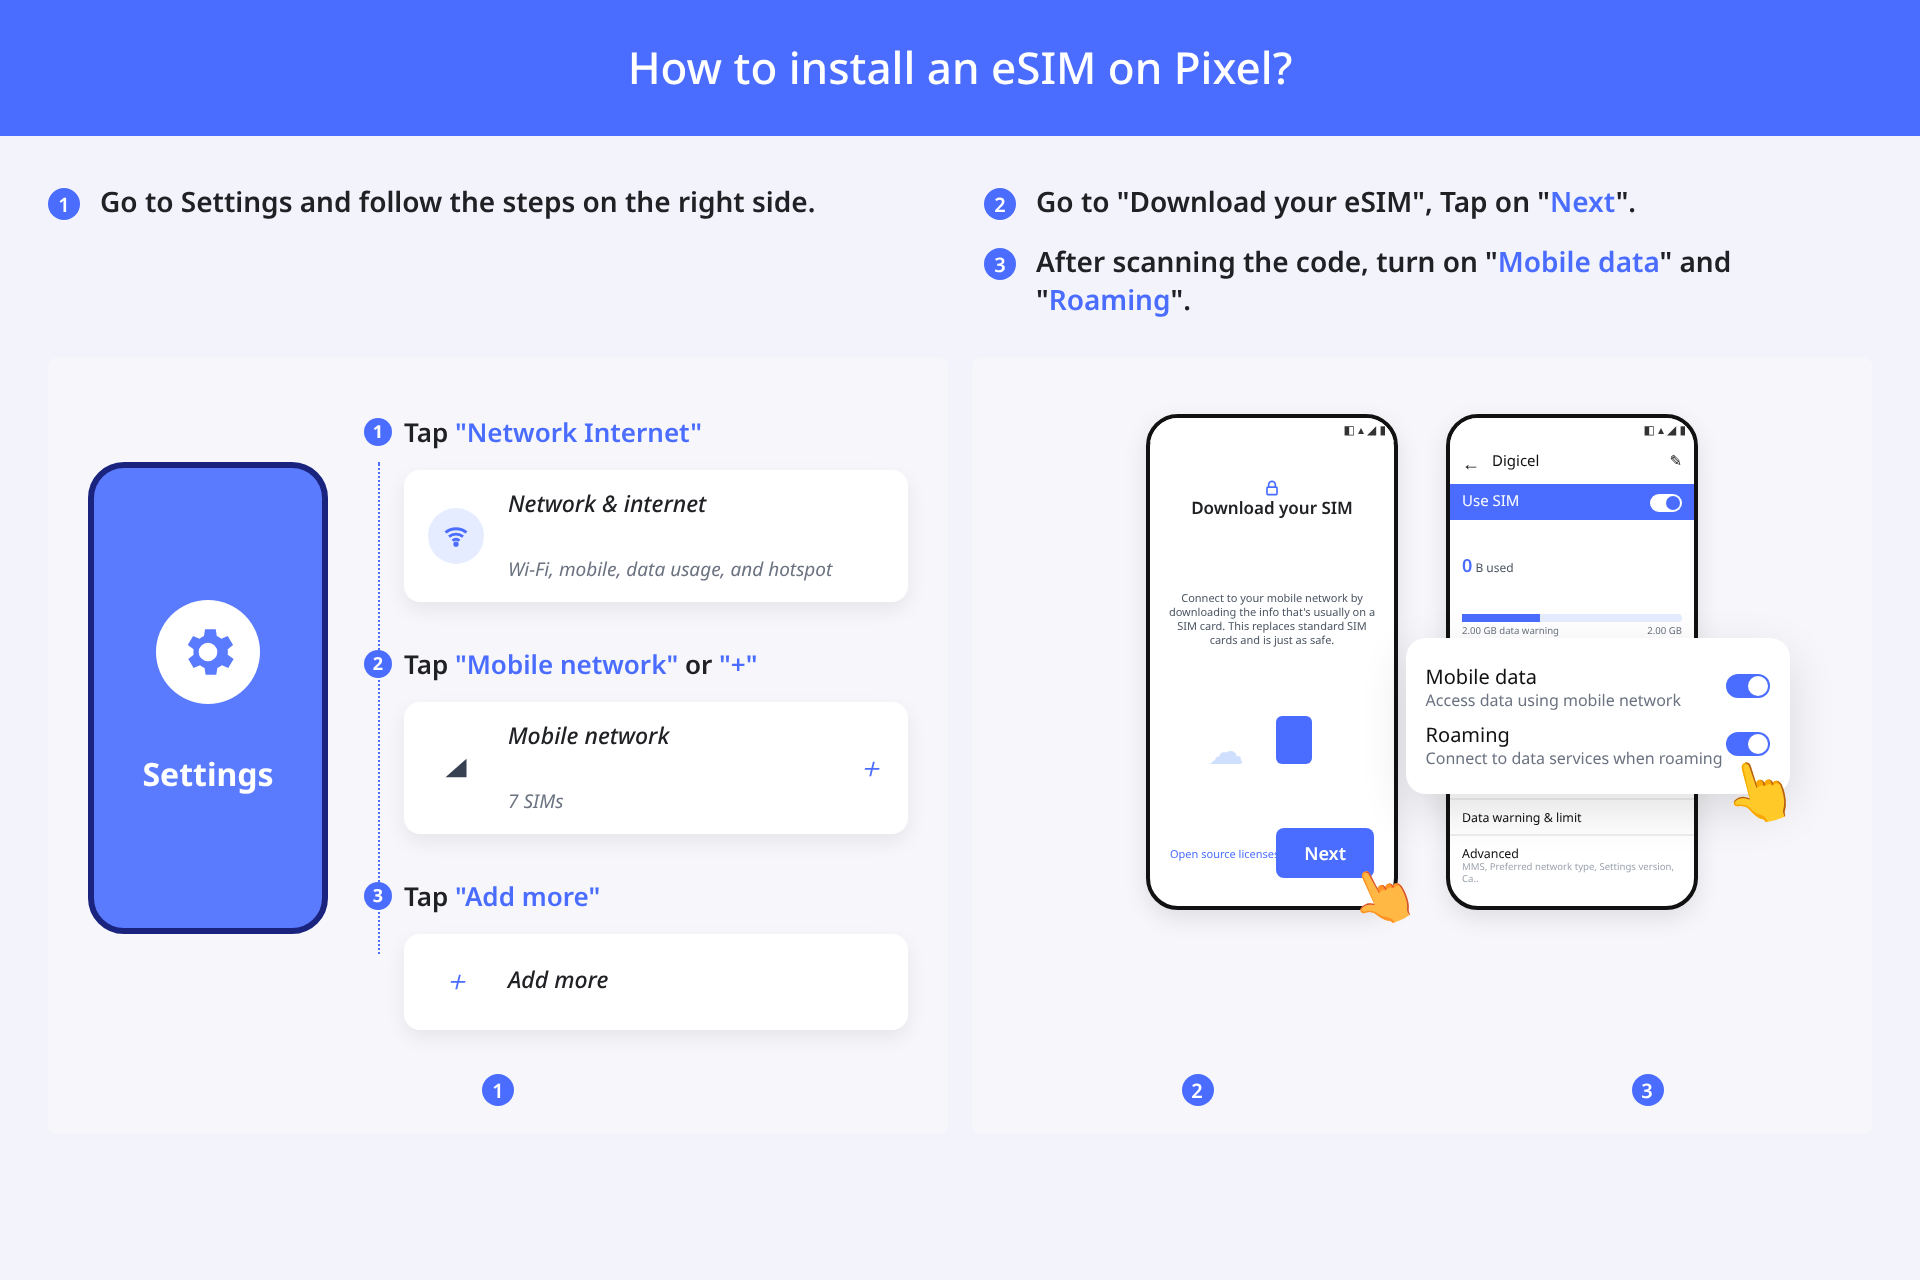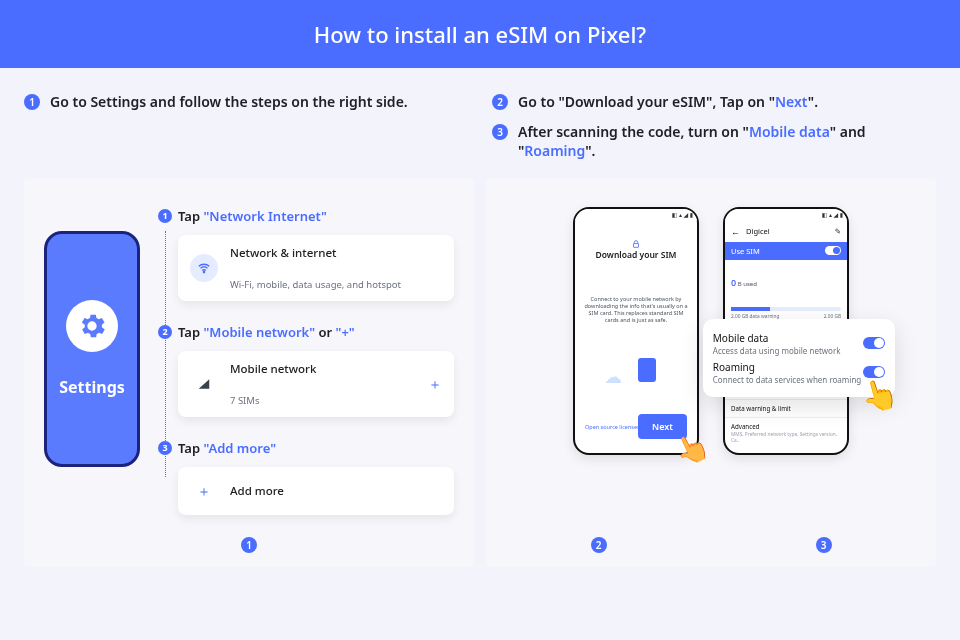--- a/index.html
+++ b/index.html
@@ -55,21 +55,21 @@
     border-radius: 4px;
     padding: 28px 20px 20px 20px;
     position: relative;
     min-height: 388px;
   }
 
   
   .panel1-flex { display: flex; gap: 18px; height: 100%; }
   .phone-mock {
     flex: none;
-    width: 96px; height: 236px;
+    width: 120px; height: 236px;
     margin-top: 24px;
     border: 3px solid #1a237e;
     border-radius: 18px;
     background: var(--blue-light);
     color: #fff;
     display: flex; flex-direction: column; align-items: center; justify-content: center;
   }
   .gear {
     width: 52px; height: 52px; background: #fff; border-radius: 50%;
     display: flex; align-items: center; justify-content: center;
@@ -92,21 +92,21 @@
   .sub-label { font-size: 13px; font-weight: 600; }
   .sub-label .hl { color: var(--blue); }
 
   .card {
     margin: 10px 0 22px 0;
     background: #fff;
     border-radius: 8px;
     box-shadow: 0 4px 10px rgba(0,0,0,0.07);
     padding: 10px 12px;
     display: flex; align-items: center; gap: 12px;
-    font-size: 11px; position: relative;
+    font-size: 11px; position: relative; font-style: italic;
   }
   .card .row-icon {
     width: 28px; height: 28px; border-radius: 50%;
     display: flex; align-items: center; justify-content: center;
     font-size: 14px;
   }
   .card .row-title { font-size: 11.5px; font-weight: 500; color: #202124; }
   .card .row-sub { font-size: 9.5px; color: #6b7280; margin-top: 18px; }
   .card .plus {
     position: absolute; right: 12px; top: 50%; transform: translateY(-50%);
@@ -156,21 +156,21 @@
     position: absolute; left: 10px; bottom: 22px; font-size: 5.5px; color: var(--blue);
   }
 
   
   .appbar {
     background: #fff; padding: 4px 6px; display: flex; align-items: center; gap: 6px;
     font-size: 7.5px; color: #111;
   }
   .switch-row {
     background: var(--blue); color:#fff; font-size: 7.5px;
-    padding: 4px 6px; display: flex; justify-content: space-between; align-items:flex-start;
+    padding: 4px 6px; display: flex; justify-content: space-between; align-items:flex-end;
   }
   .toggle {
     width: 16px; height: 9px; background: #fff; border-radius: 10px; position: relative;
   }
   .toggle::after { content:''; position:absolute; right:1px; top:1px; width:7px; height:7px; border-radius:50%; background: var(--blue); }
   .sect { padding: 16px 6px; font-size: 6px; color: #4b5563; }
   .barline { height: 4px; background: #e5ecff; margin: 2px 6px; border-radius: 2px; position:relative; }
   .barline::after { content:''; position:absolute; left:0; top:0; height:100%; width:35%; background: var(--blue); }
   .setting-row { padding: 4px 6px; font-size: 6.2px; border-top: 1px solid #eee; color:#111; }
   .setting-row small { display:block; color:#9ca3af; font-size:4.8px; }

